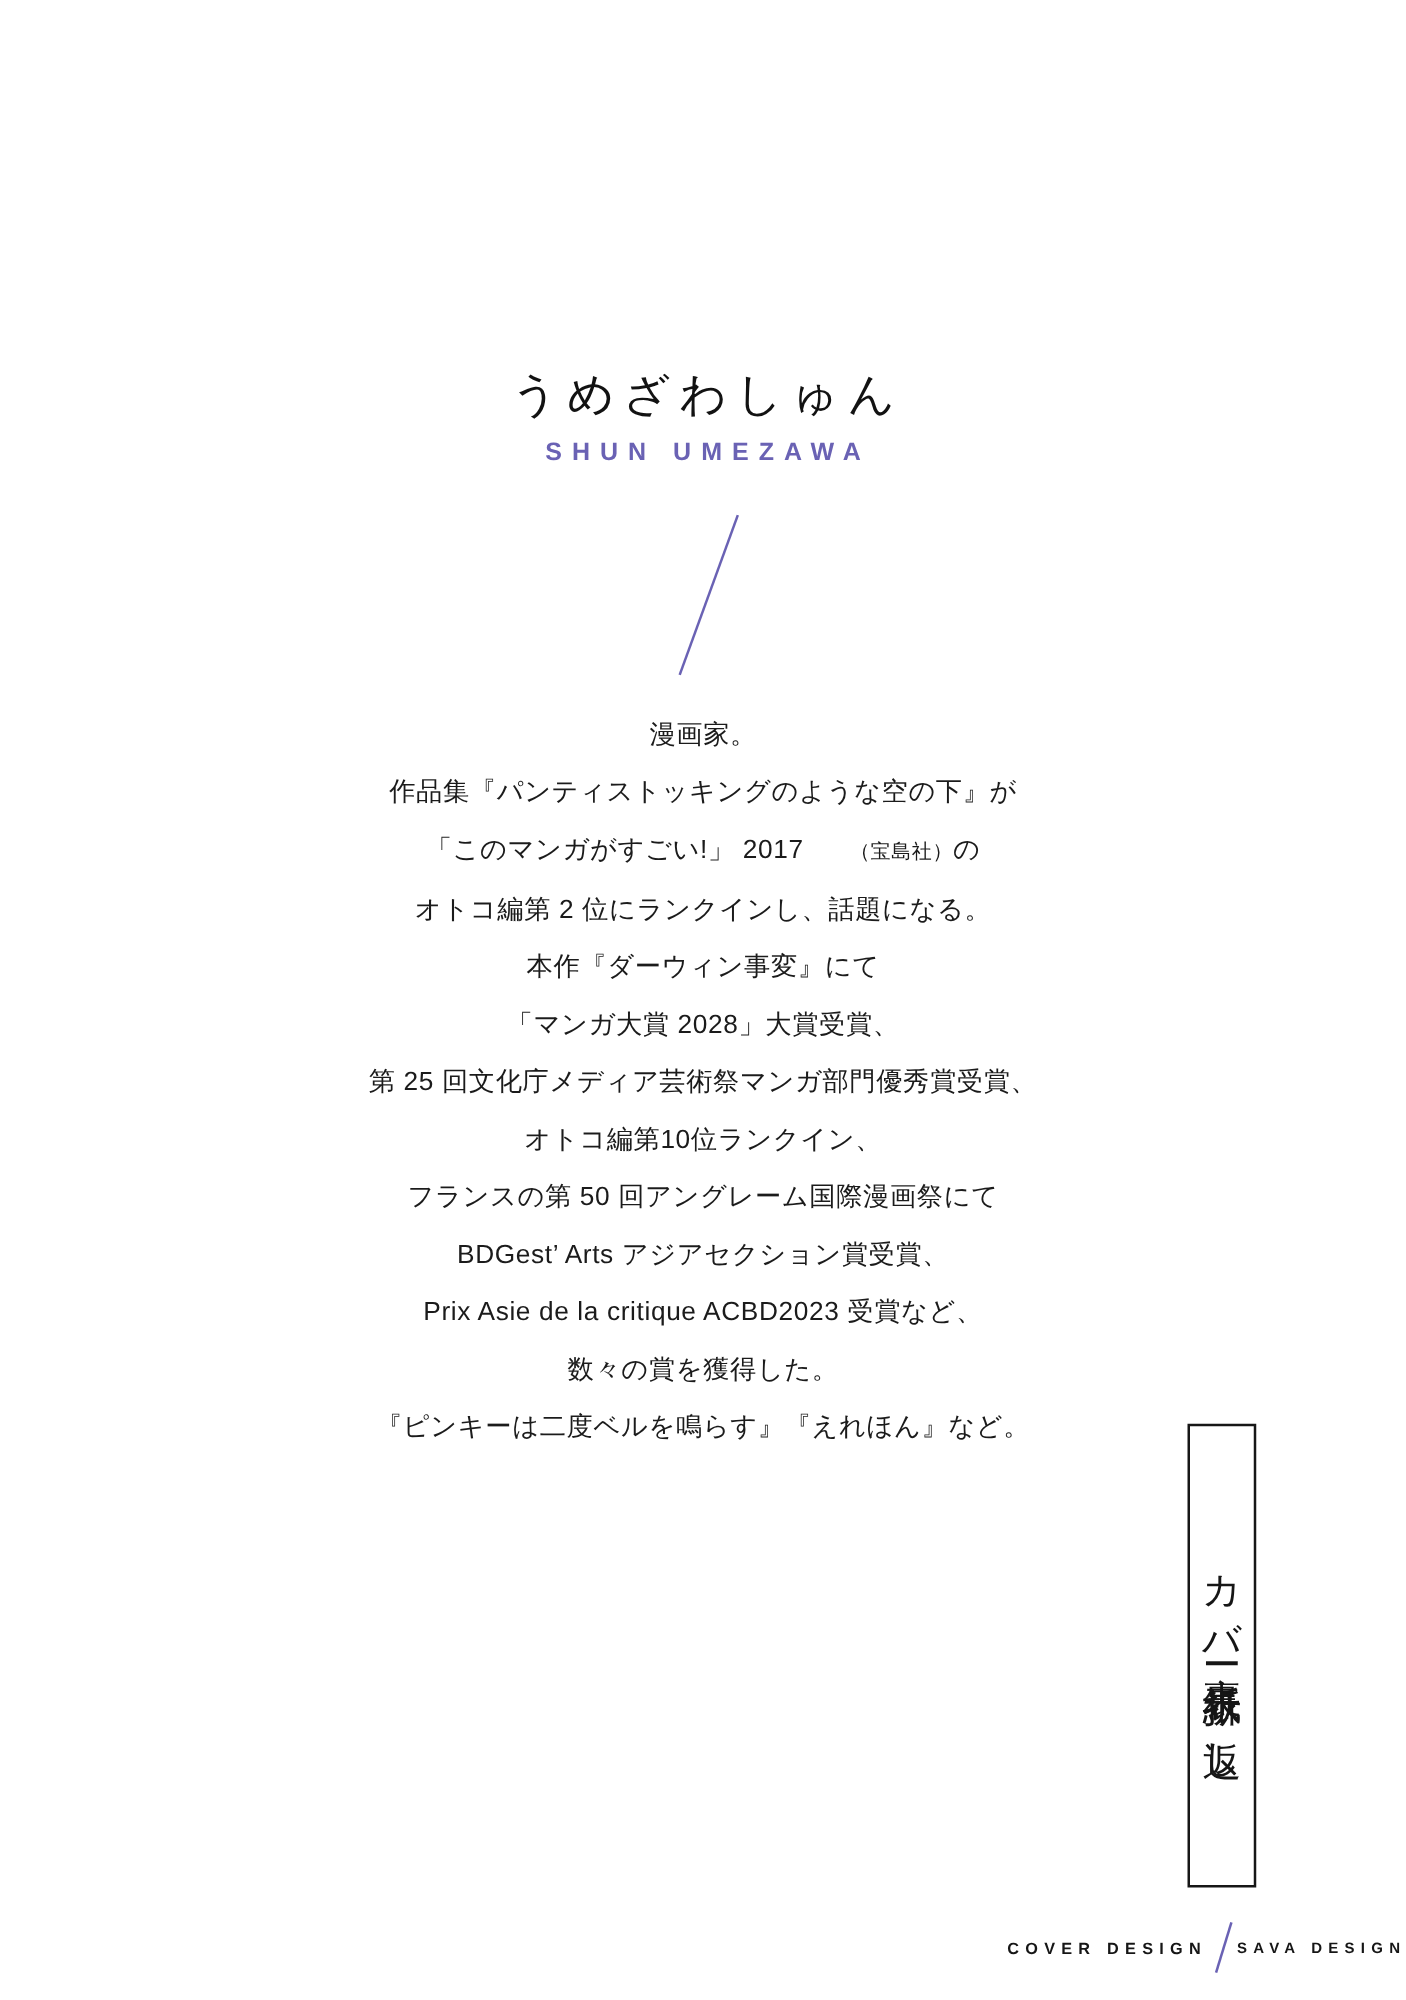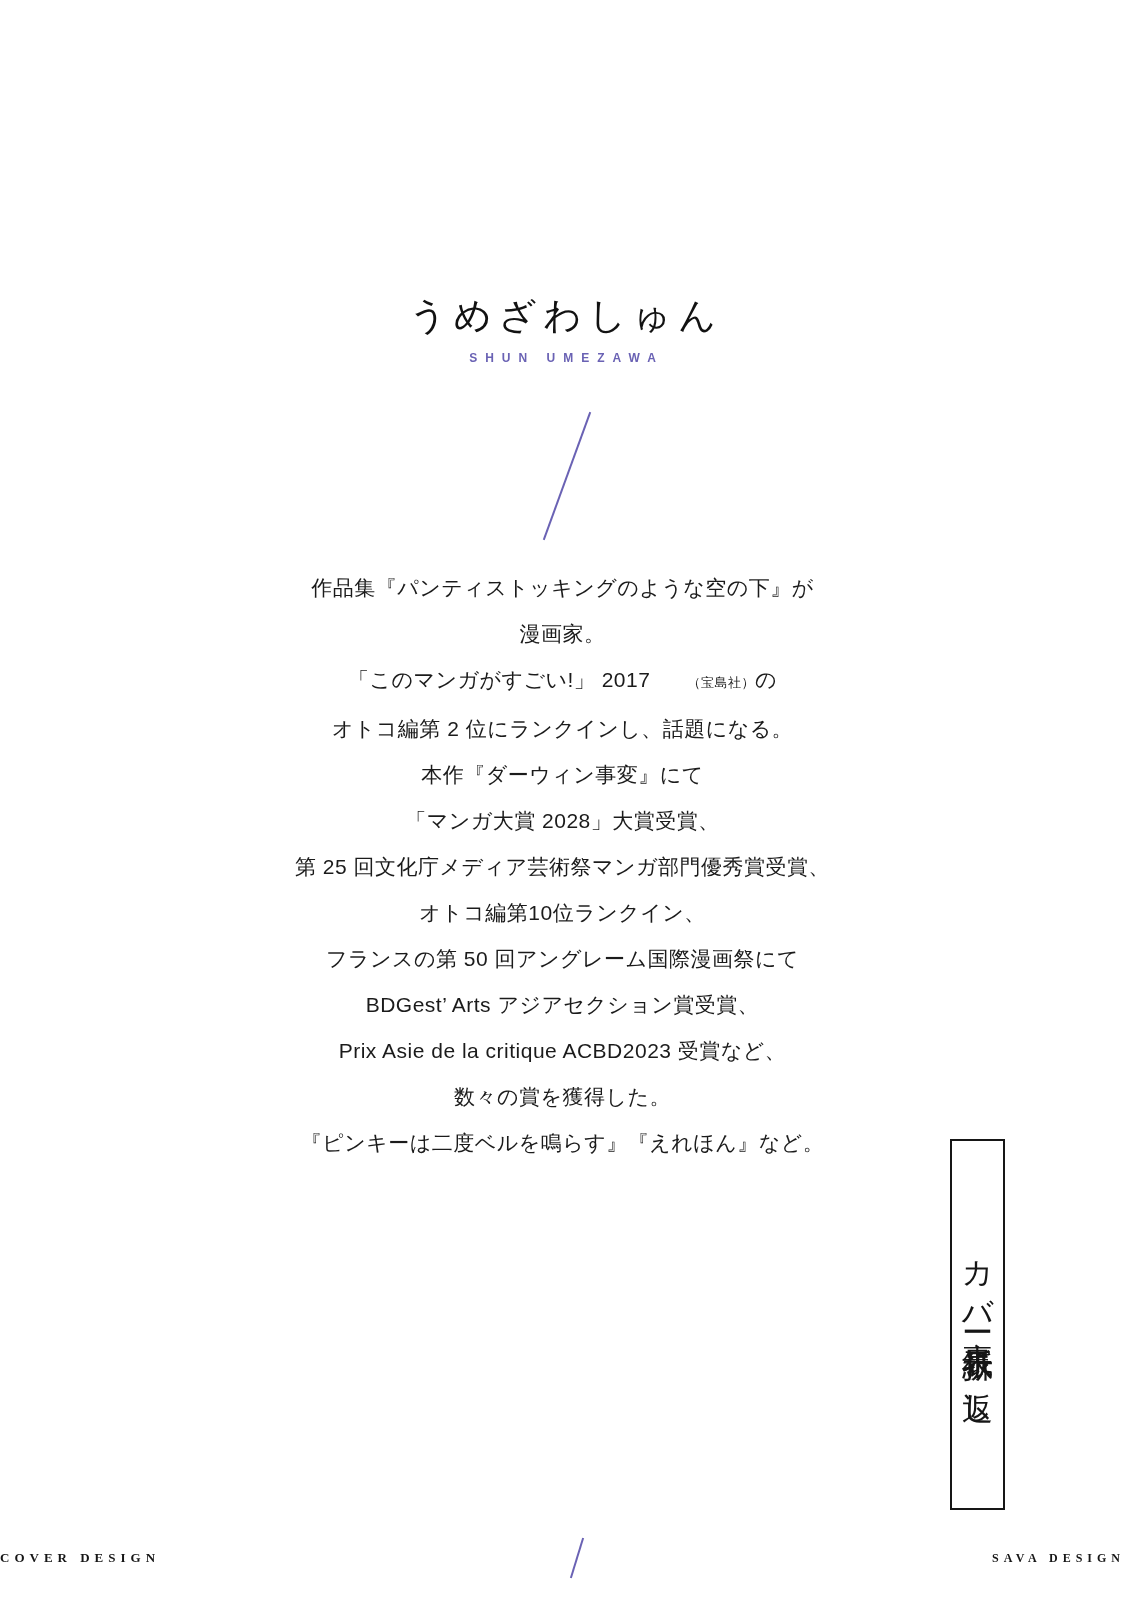--- a/index.html
+++ b/index.html
@@ -32,21 +32,21 @@
     font-weight: 500;
     letter-spacing: 7px;
     text-indent: 7px;
     color: #121212;
     white-space: nowrap;
   }
   .author-en {
     position: absolute;
     top: 351px; left: 0; width: 100%;
     text-align: center;
-    font-size: 12px;
+    font-size: 20px;
     font-weight: bold;
     letter-spacing: 8px;
     text-indent: 8px;
     color: var(--accent);
     white-space: nowrap;
   }
   .title-slash {
     position: absolute;
     left: 566px; top: 408px;
     width: 2px; height: 136px;
@@ -58,21 +58,21 @@
   .bio {
     position: absolute;
     top: 565px; left: 0; width: 100%;
     text-align: center;
     font-size: 21px;
     line-height: 46px;
     letter-spacing: 0.5px;
     color: #1b1b1b;
     white-space: nowrap;
   }
-  .bio .small { font-size: 13px; margin-left: 37px; }
+  .bio .small { font-size: 16px; margin-left: 37px; }
 
   
   .side-note {
     position: absolute;
     left: 950px; top: 1139px;
     width: 55px; height: 371px;
     border: 2px solid #161616;
     writing-mode: vertical-rl;
     text-align: center;
     line-height: 51px;
@@ -80,24 +80,23 @@
     letter-spacing: 3px;
     color: #161616;
   }
 
   
   .footer {
     position: absolute;
     top: 1534px; left: 0; width: 100%;
     height: 48px;
     display: flex;
-    justify-content: space-between;
+    justify-content: flex-end;
     align-items: center;
     white-space: nowrap;
-    font-family: Liberation Serif, serif;
   }
   .footer .credit-label {
     font-size: 13px;
     font-weight: bold;
     letter-spacing: 5px;
     color: #161616;
     margin-right: 8px;
   }
   .footer .footer-slash {
     width: 2px; height: 42px;
@@ -118,22 +117,22 @@
 
 <div class="page">
 
   <div class="author-jp">うめざわしゅん</div>
 
   <div class="author-en">SHUN UMEZAWA</div>
 
   <div class="title-slash"></div>
 
   <div class="bio">
+      <div><span>漫画家。</span></div>
       <div><span>作品集『パンティストッキングのような空の下』が</span></div>
-      <div><span>漫画家。</span></div>
       <div><span>「このマンガがすごい!」 2017</span><span class="small">（宝島社）</span><span>の</span></div>
       <div><span>オトコ編第 2 位にランクインし、話題になる。</span></div>
       <div><span>本作『ダーウィン事変』にて</span></div>
       <div><span>「マンガ大賞 2028」大賞受賞、</span></div>
       <div><span>第 25 回文化庁メディア芸術祭マンガ部門優秀賞受賞、</span></div>
       <div><span>オトコ編第10位ランクイン、</span></div>
       <div><span>フランスの第 50 回アングレーム国際漫画祭にて</span></div>
       <div><span>BDGest’ Arts アジアセクション賞受賞、</span></div>
       <div><span>Prix Asie de la critique ACBD2023 受賞など、</span></div>
       <div><span>数々の賞を獲得した。</span></div>

